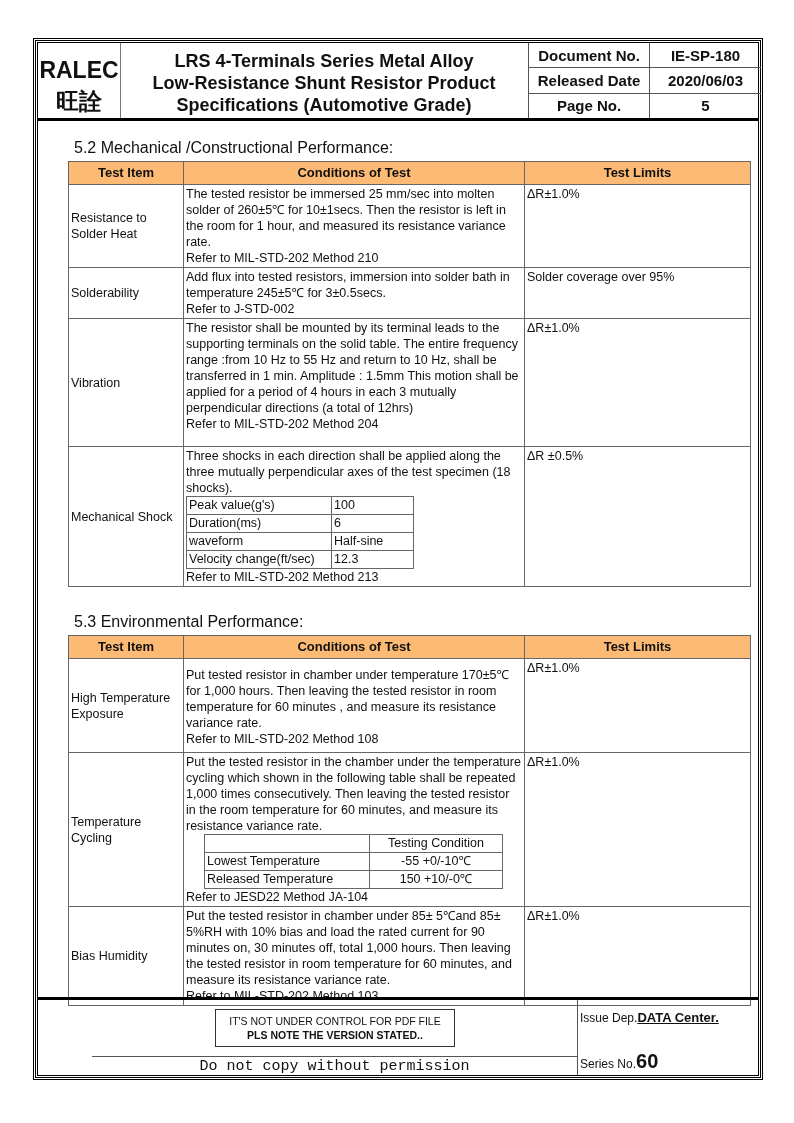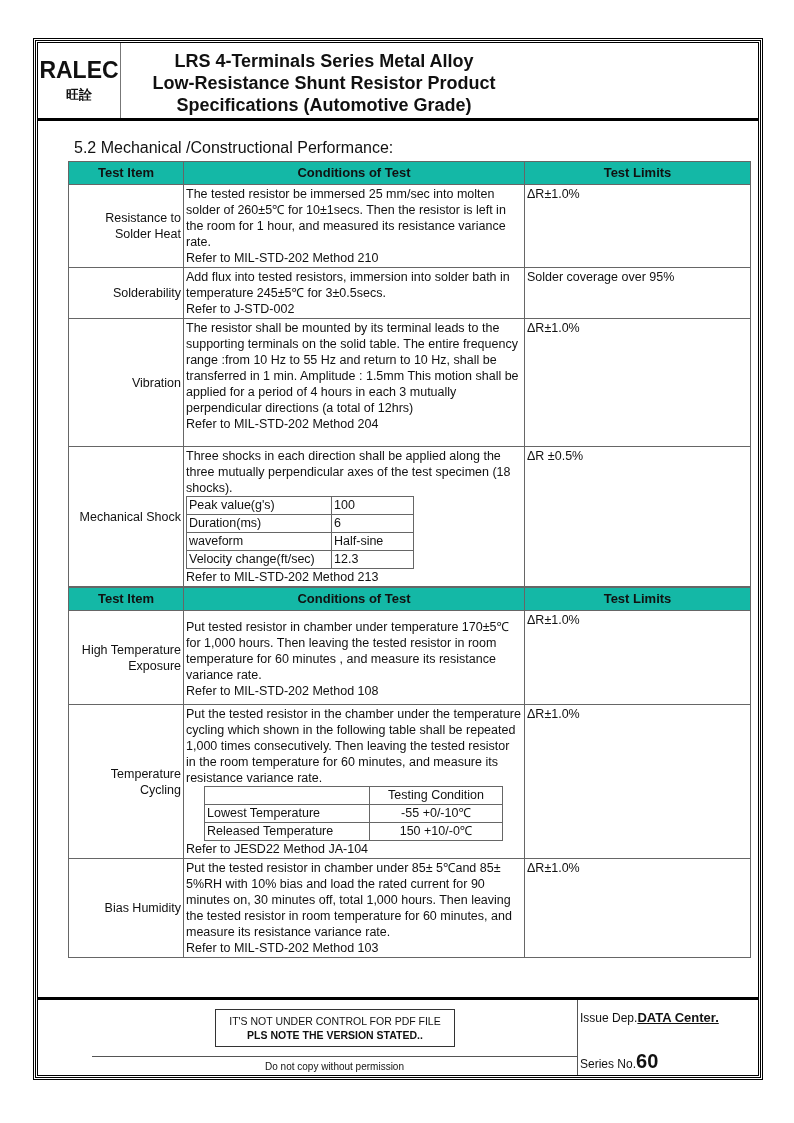--- a/index.html
+++ b/index.html
@@ -1,43 +1,43 @@
 <!DOCTYPE html>
 <html><head>
 <meta charset="utf-8">
 <style>
   html, body { margin: 0; padding: 0; background: #ffffff; }
   body { width: 794px; height: 1123px; position: relative; font-family: "Liberation Sans", sans-serif; color: #111; }
   .page { position: absolute; left: 35px; top: 40px; width: 726px; height: 1038px; border: 3px double #000; box-sizing: border-box; outline: 1px solid #000; outline-offset: 1px; }
   .header { position: absolute; left: 0; top: 0; width: 100%; height: 78px; border-bottom: 3px solid #000; box-sizing: border-box; }
   .logo { position: absolute; left: 0; top: 0; width: 82px; height: 75px; border-right: 1px solid #777; text-align: center; }
   .logo .en { font-weight: bold; font-size: 23px; margin-top: 14px; letter-spacing: 0; }
-  .logo .cn { font-weight: bold; font-size: 13px; margin-top: 2px; font-family: "DejaVu Sans", sans-serif; }
+  .logo .cn { font-weight: bold; font-size: 23px; margin-top: 2px; font-family: "DejaVu Sans", sans-serif; }
   .title { position: absolute; left: 82px; top: 0; width: 408px; height: 75px; text-align: center; font-weight: bold; font-size: 18px; line-height: 22px; padding-top: 7px; box-sizing: border-box; }
   .meta { position: absolute; left: 490px; top: 0; width: 233px; height: 75px; }
   .meta table { border-collapse: collapse; width: 100%; height: 75px; }
   .meta td { border-left: 1px solid #555; border-bottom: 1px solid #555; font-weight: bold; font-size: 15px; text-align: center; padding: 0; height: 24px; }
   .meta tr:last-child td { border-bottom: none; }
   .meta td.k { width: 120px; }
   .content { position: absolute; left: 30px; top: 96px; width: 686px; }
   .sec-title { font-size: 16px; margin: 0 0 4px 6px; }
   table.spec { border-collapse: collapse; width: 683px; font-size: 12.5px; line-height: 16px; }
-  table.spec th { background: #14b8a6; font-weight: bold; font-size: 13px; height: 22px; border: 1px solid #666; padding: 0; }
+  table.spec th { background: #fdba74; font-weight: bold; font-size: 13px; height: 22px; border: 1px solid #666; padding: 0; }
   table.spec td { border: 1px solid #666; vertical-align: top; padding: 1px 2px; }
-  table.spec td.item { text-align: right; vertical-align: middle; width: 110px; }
+  table.spec td.item { text-align: left; vertical-align: middle; width: 110px; }
   table.spec td.cond { width: 336px; }
   table.spec td.lim { }
   .inner { border-collapse: collapse; font-size: 12.5px; line-height: 15px; }
   .inner td { border: 1px solid #555; padding: 0 6px; vertical-align: middle; }
   .footer { position: absolute; left: 0; bottom: 0; width: 100%; height: 78px; border-top: 3px solid #000; box-sizing: border-box; }
   .remark-lbl { position: absolute; left: 0; top: 0; width: 54px; height: 75px; border-right: 1px solid #555; font-weight: bold; font-size: 11px; box-sizing: border-box; padding: 38px 0 0 4px; }
   .mid { position: absolute; left: 54px; top: 0; width: 486px; height: 75px; border-right: 1px solid #555; box-sizing: border-box; }
   .notice { position: absolute; left: 123px; top: 9px; width: 240px; height: 38px; border: 1px solid #333; text-align: center; font-size: 10.5px; line-height: 14px; padding-top: 4px; box-sizing: border-box; }
   .notice b { font-weight: bold; }
-  .nocopy { position: absolute; left: 0; top: 56px; width: 100%; height: 19px; border-top: 1px solid #555; text-align: center; font-size: 10px; line-height: 19px; }
+  .nocopy { position: absolute; left: 0; top: 56px; width: 100%; height: 19px; border-top: 1px solid #555; text-align: center; font-size: 15px; line-height: 19px; font-family: Liberation Mono, monospace; }
   .right { position: absolute; left: 540px; top: 0; width: 183px; height: 75px; font-size: 12px; }
   .issue { position: absolute; left: 2px; top: 10px; }
   .issue b { font-size: 13px; text-decoration: underline; }
   .series { position: absolute; left: 2px; top: 50px; }
   .series b { font-size: 20px; }
 </style>
 </head>
 <body>
 
 <div class="page">
@@ -45,20 +45,38 @@
   <div class="header">
     <div class="logo">
       <div class="en">RALEC</div>
       <div class="cn">旺詮</div>
     </div>
     <div class="title">
       <div>LRS 4-Terminals Series Metal Alloy</div>
       <div>Low-Resistance Shunt Resistor Product</div>
       <div>Specifications (Automotive Grade)</div>
     </div>
+    <div class="meta">
+      <table>
+        <tbody>
+            <tr>
+          <td class="k">Document No.</td>
+          <td>IE-SP-180</td>
+        </tr>
+        <tr>
+          <td class="k">Released Date</td>
+          <td>2020/06/03</td>
+        </tr>
+        <tr>
+          <td class="k">Page No.</td>
+          <td>5</td>
+        </tr>
+      </tbody>
+        </table>
+    </div>
   </div>
 
   <div class="content">
     <div class="sec-title">5.2 Mechanical /Constructional Performance:</div>
     <table class="spec">
       <tbody>
           <tr>
         <th>Test Item</th>
         <th>Conditions of Test</th>
         <th>Test Limits</th>
@@ -111,20 +129,21 @@
             </tr>
           </tbody>
               </table>
           <div>Refer to MIL-STD-202 Method 213</div>
         </td>
         <td class="lim">ΔR ±0.5%</td>
       </tr>
     </tbody>
       </table>
 
+    <div class="sec-title" style="margin-top:26px">5.3 Environmental Performance:</div>
     <table class="spec">
       <tbody>
           <tr>
         <th>Test Item</th>
         <th>Conditions of Test</th>
         <th>Test Limits</th>
       </tr>
       <tr style="height:94px">
         <td class="item">High Temperature Exposure</td>
         <td class="cond" style="padding-top:8px">

